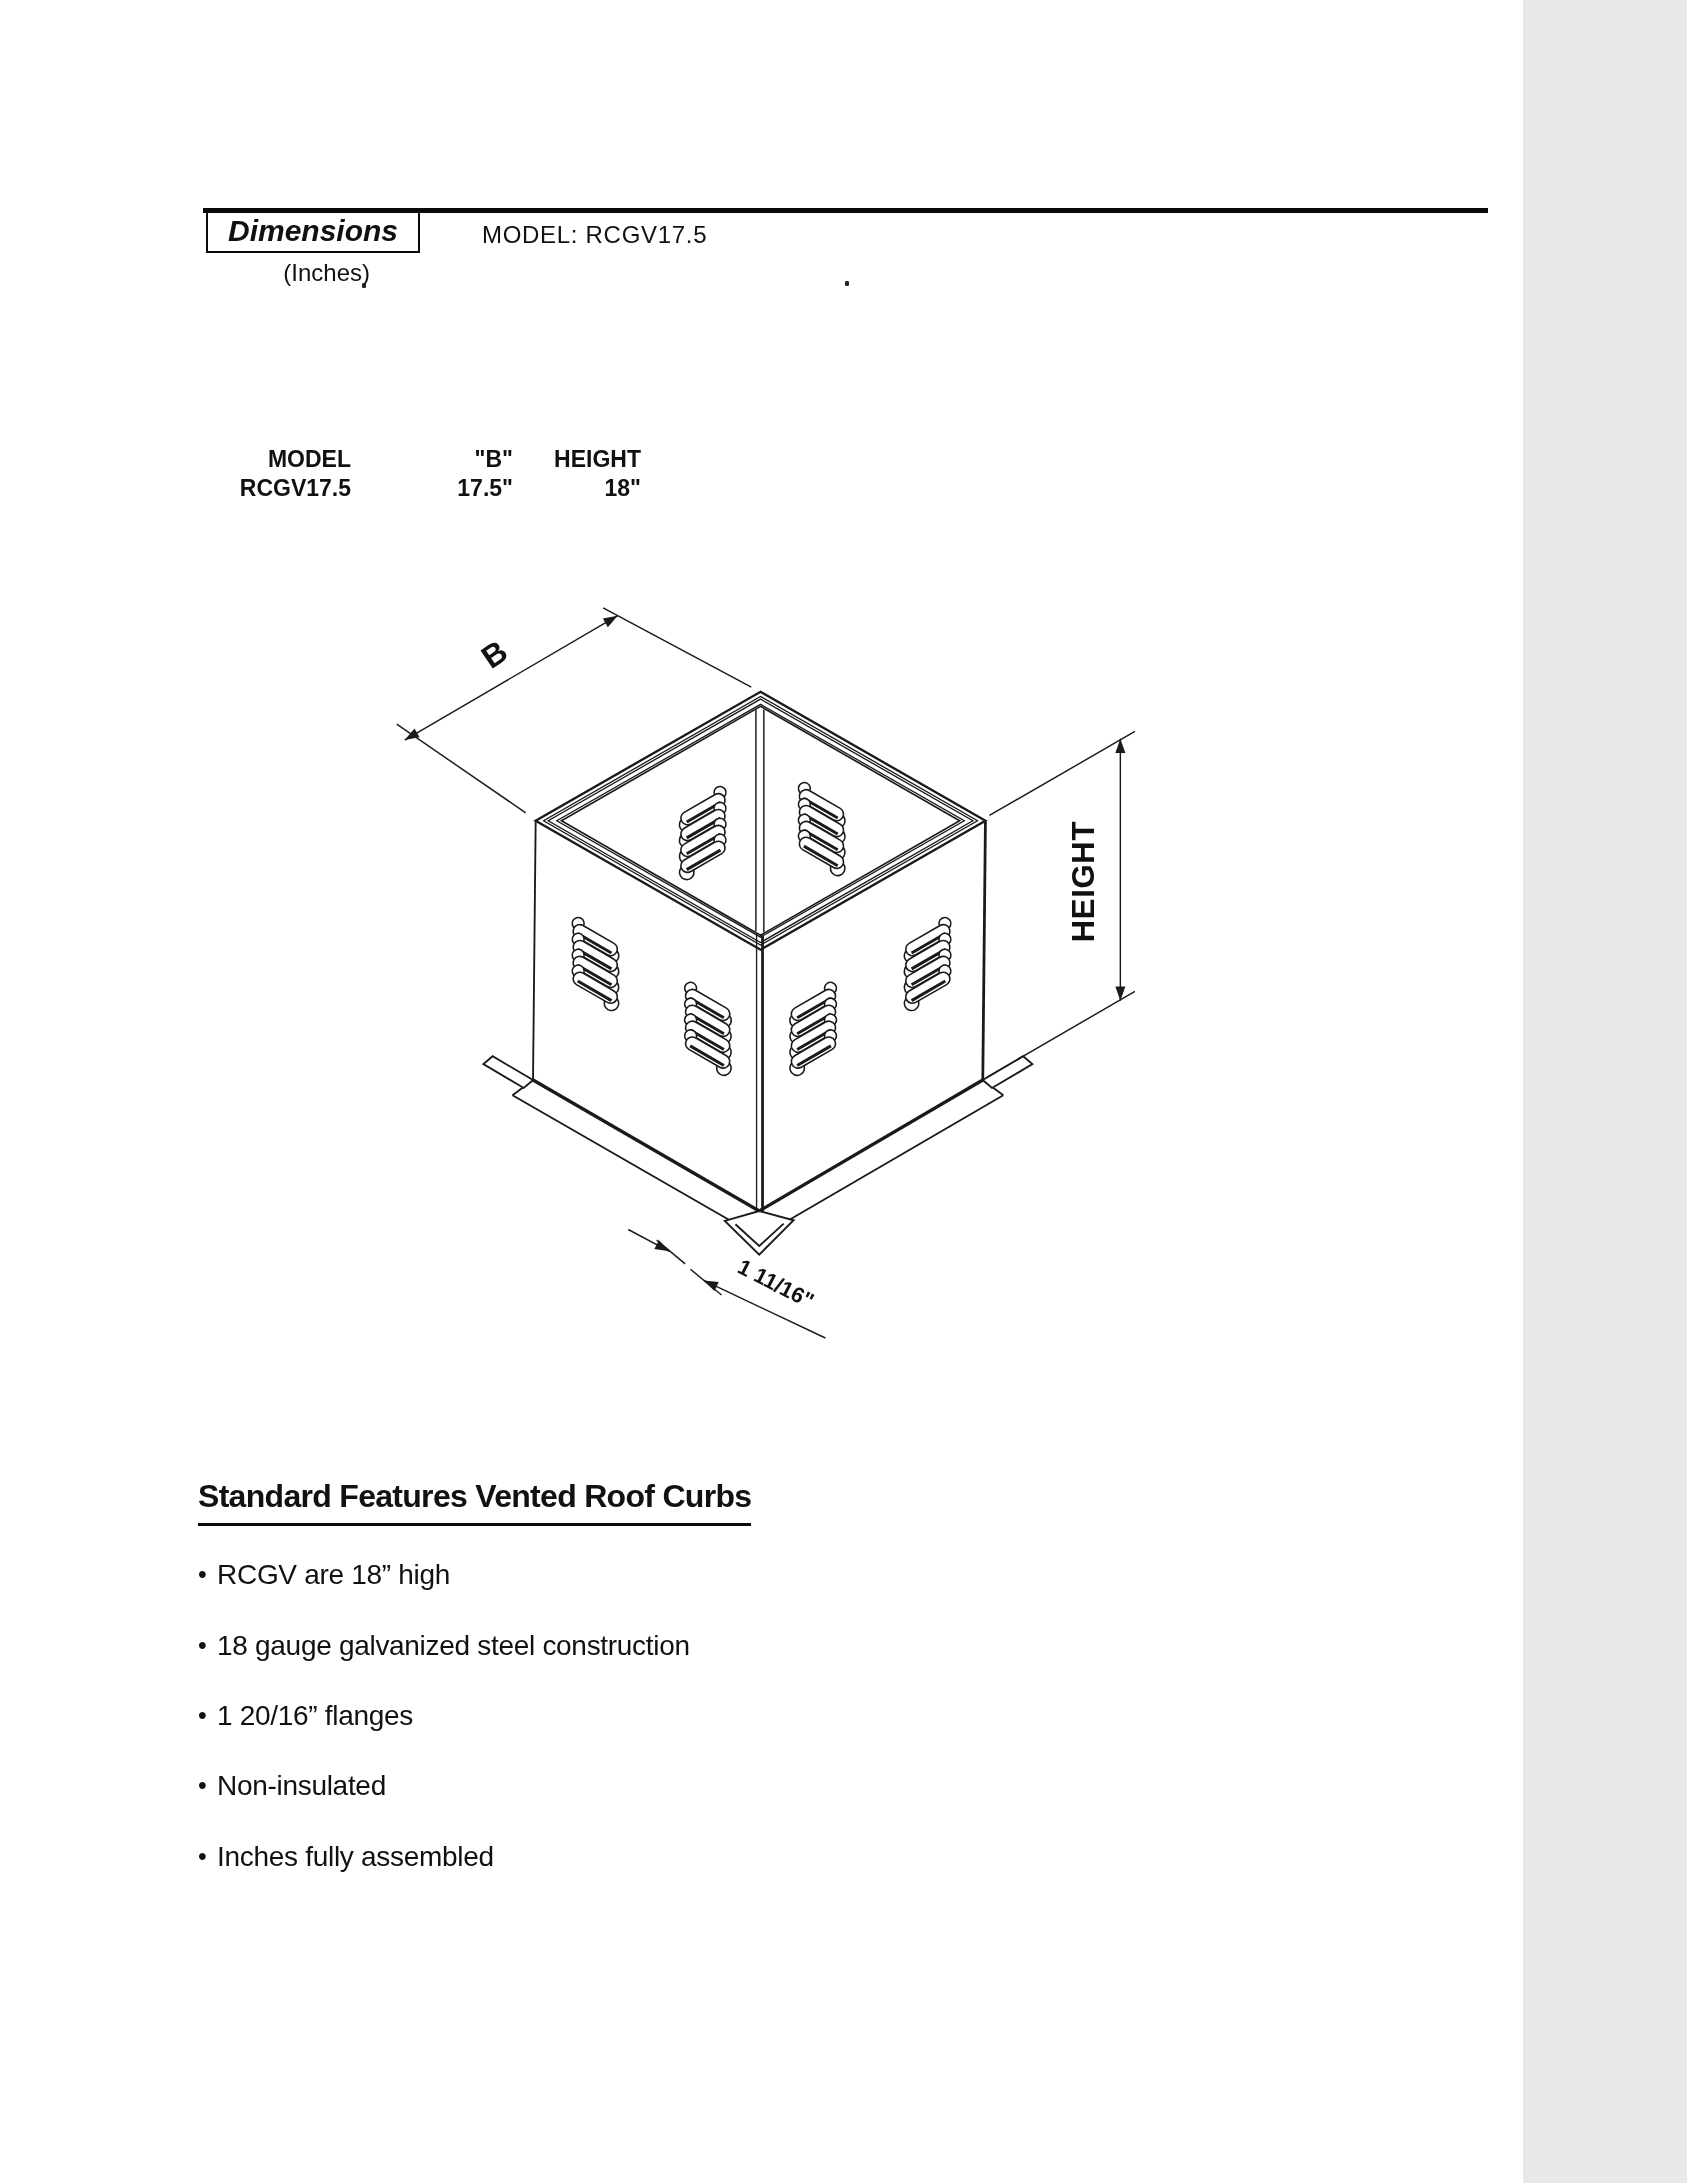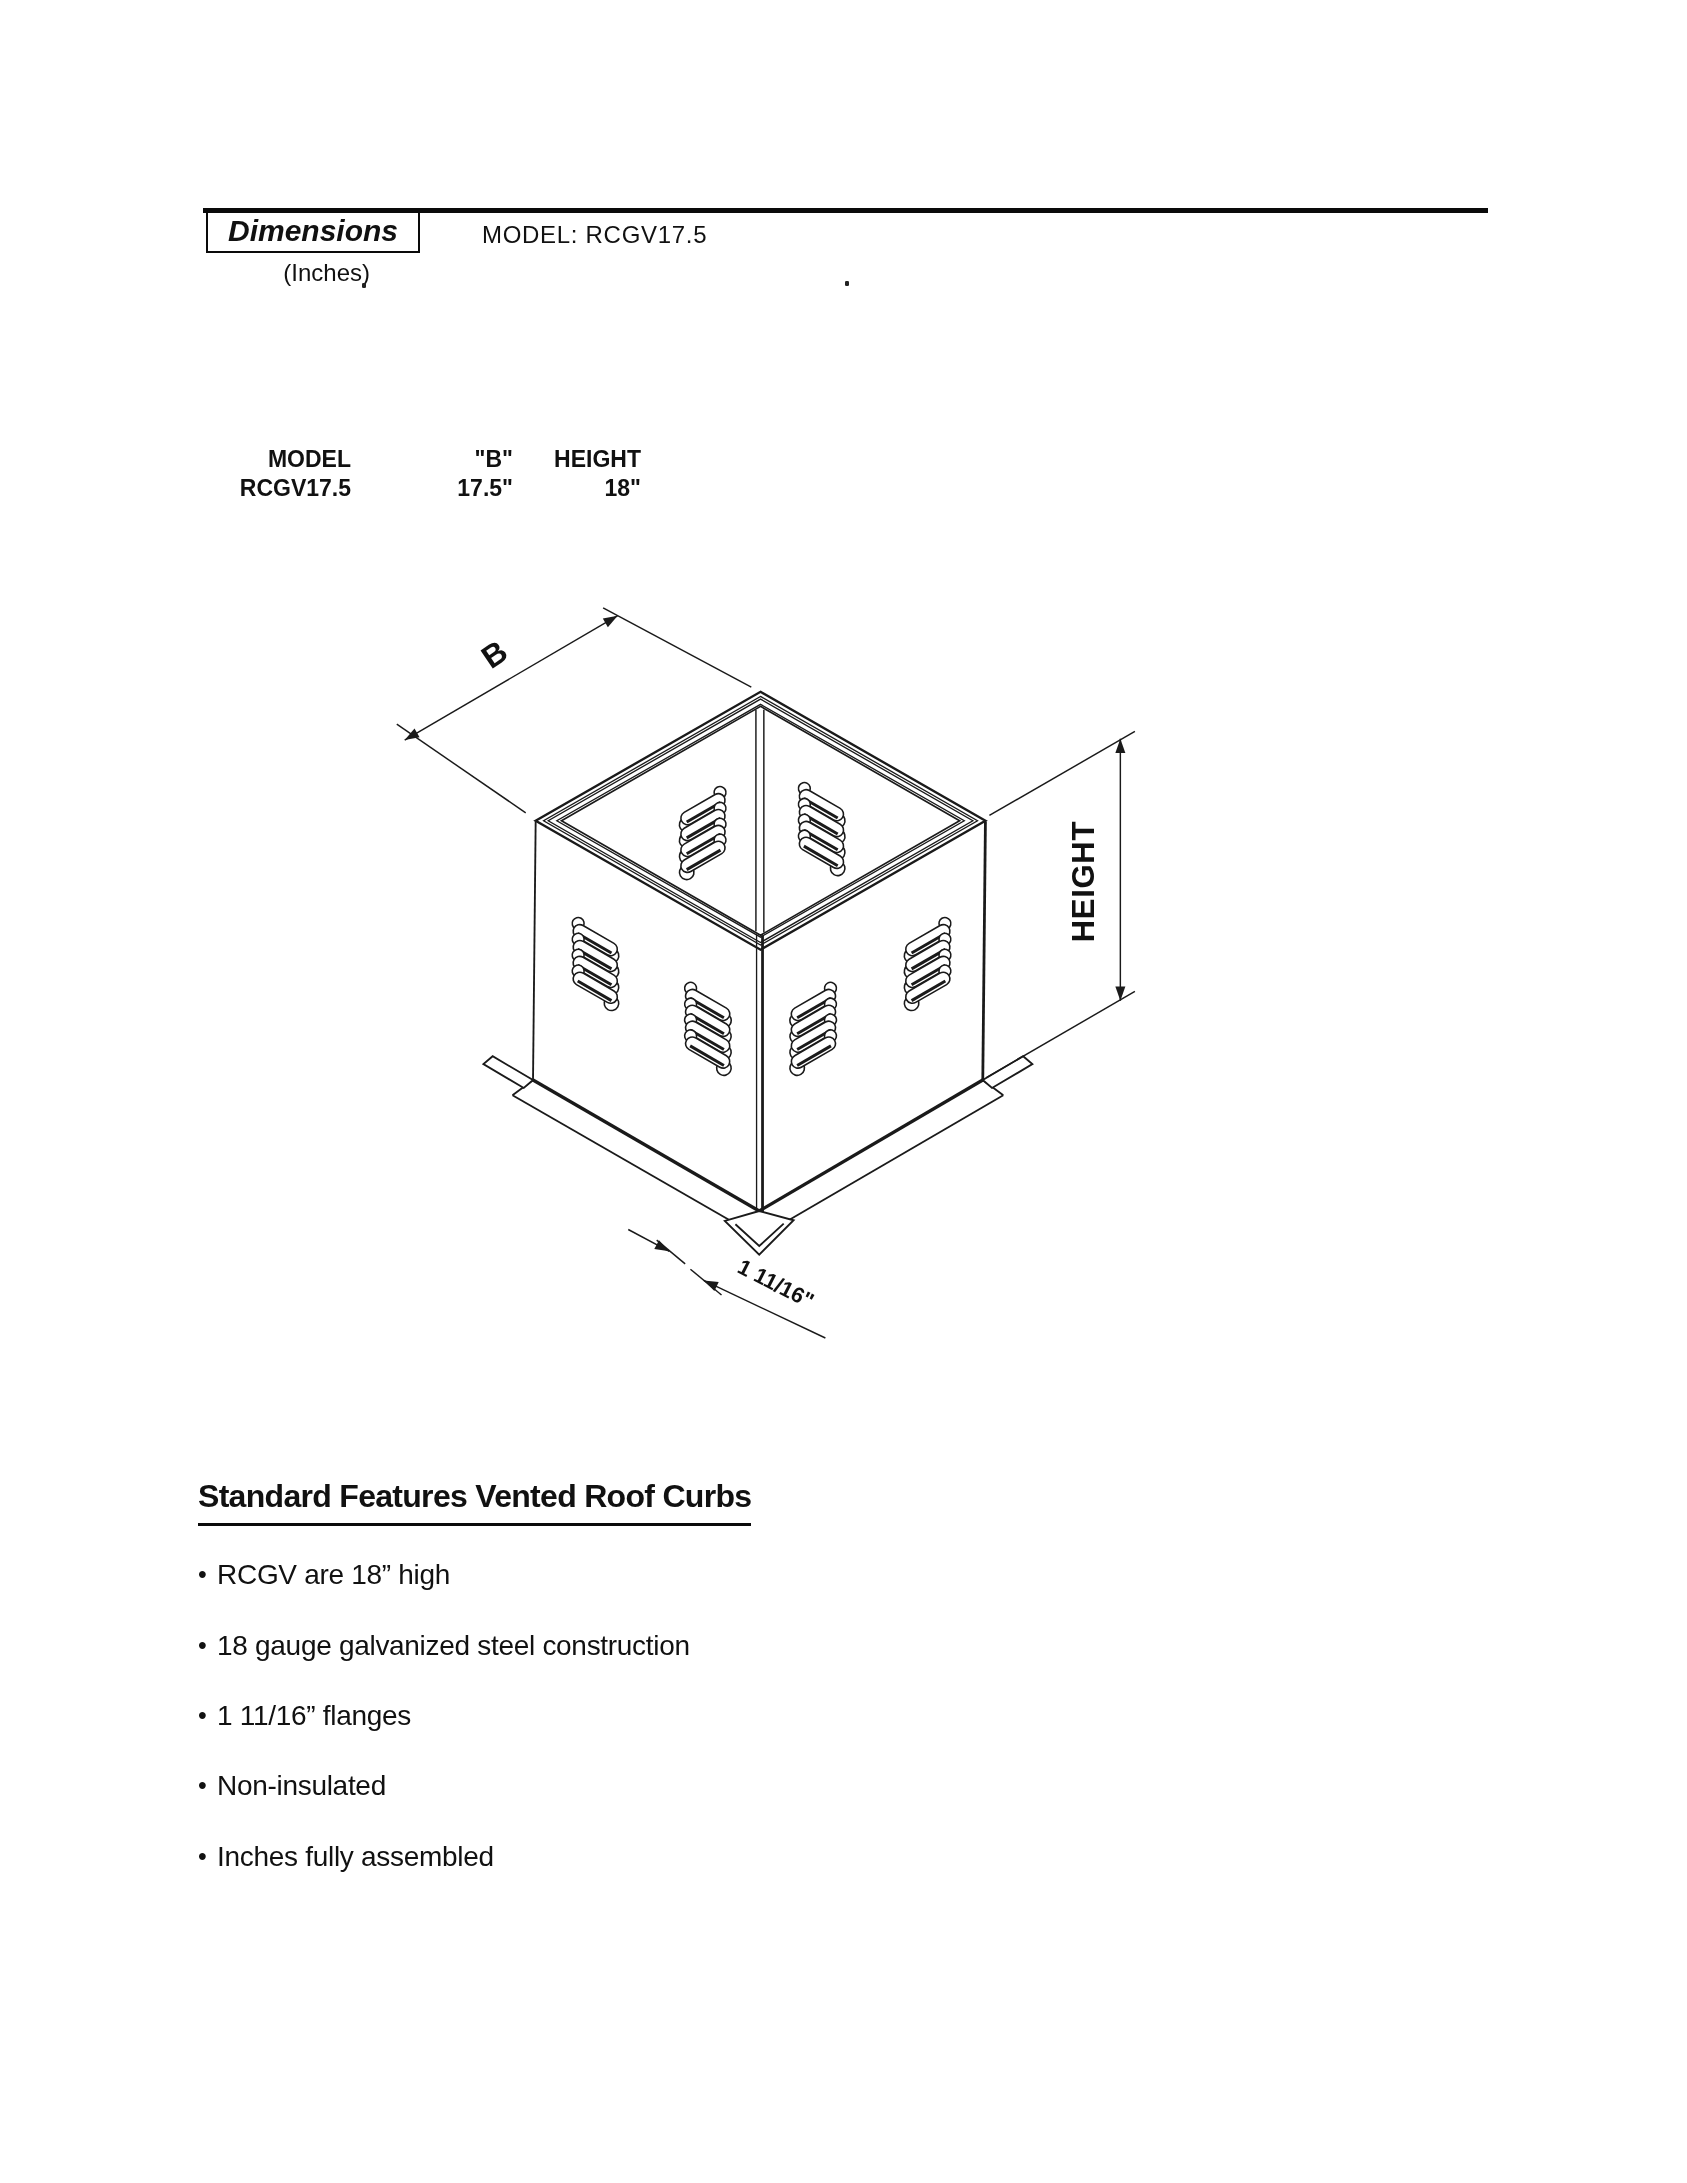--- a/index.html
+++ b/index.html
@@ -1,18 +1,18 @@
 <!DOCTYPE html>
 <html style="font-size:10.6px"><head>
 <meta charset="utf-8">
 <style>
   html,body{margin:0;padding:0;background:#e8e8e8;}
   #page{
     position:relative;
-    width:1687px;height:2183px;
+    width:1523px;height:2183px;
     background:#ffffff;
     font-family:"Liberation Sans", sans-serif;
     color:#111;
     overflow:hidden;
   }
   .abs{position:absolute;}
 
   
   #top-rule{left:203px;top:208px;width:1285px;height:4.6px;background:#0a0a0a;}
   #dim-box{
@@ -200,21 +200,21 @@
   <div id="bullet-0" class="abs bullet-line">
     <span class="dot">•</span>
     <span>RCGV are 18” high</span>
   </div>
   <div id="bullet-1" class="abs bullet-line">
     <span class="dot">•</span>
     <span>18 gauge galvanized steel construction</span>
   </div>
   <div id="bullet-2" class="abs bullet-line">
     <span class="dot">•</span>
-    <span>1 11/16” flanges</span>
+    <span>1 20/16” flanges</span>
   </div>
   <div id="bullet-3" class="abs bullet-line">
     <span class="dot">•</span>
     <span>Non-insulated</span>
   </div>
   <div id="bullet-4" class="abs bullet-line">
     <span class="dot">•</span>
     <span>Inches fully assembled</span>
   </div>
 

